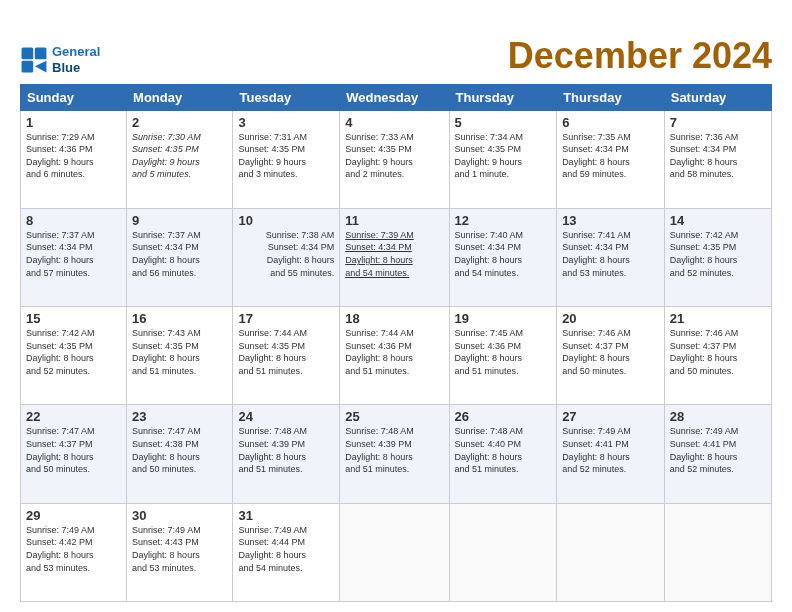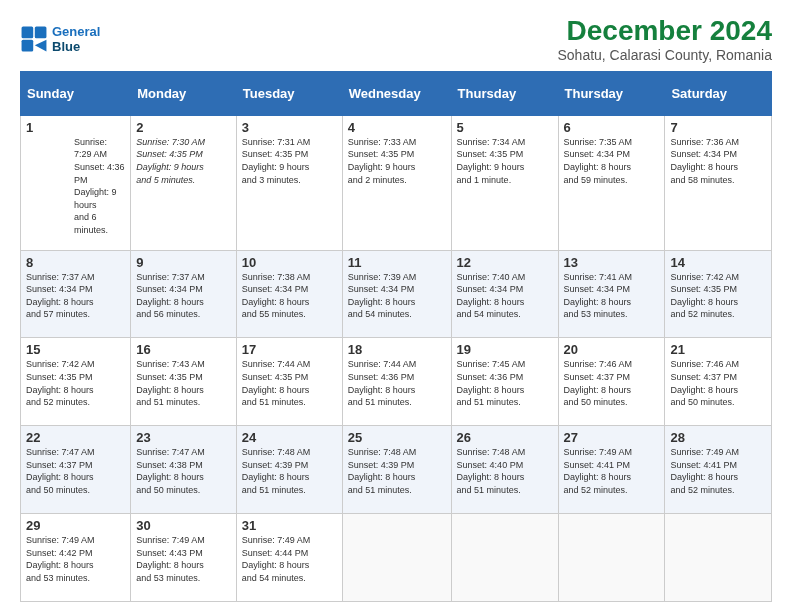--- a/index.html
+++ b/index.html
@@ -13,22 +13,23 @@
     .page {
       width: 792px;
       height: 612px;
       padding: 16px 20px 10px 20px;
       display: flex;
       flex-direction: column;
     }
     .header {
       display: flex;
       justify-content: space-between;
-      align-items: center;
+      align-items: flex-end;
       margin-bottom: 8px;
+      margin-top: 20px;
     }
     .logo {
       display: flex;
       align-items: center;
       gap: 4px;
     }
     .logo-text {
       font-size: 13px;
       font-weight: bold;
       color: #333;
@@ -38,40 +39,40 @@
       color: #1a6fbd;
     }
     .logo-icon {
       width: 28px;
       height: 28px;
     }
     .title-block {
       text-align: right;
     }
     .main-title {
-      font-size: 28px;
+      font-size: 36px;
       font-weight: bold;
-      color: #15803d;
+      color: #a16207;
       line-height: 1.1;
     }
     .subtitle {
       font-size: 14px;
       color: #555;
     }
     .calendar {
       width: 100%;
       border-collapse: collapse;
       flex: 1;
     }
     .calendar th {
       background-color: #2e6db4;
       color: #fff;
       font-size: 13px;
       font-weight: bold;
-      padding: 14px 6px;
+      padding: 5px 6px;
       text-align: left;
       border: 1px solid #2e6db4;
     }
     .calendar td {
       border: 1px solid #ccc;
       vertical-align: top;
       padding: 4px 5px;
       font-size: 9.5px;
       color: #333;
       width: 113px;
@@ -109,41 +110,40 @@
         <rect x="2" y="19" width="15" height="15" rx="2" fill="#1a6fbd"></rect>
         <polygon points="19,26 34,19 34,34" fill="#1a6fbd"></polygon>
       </svg>
       <div class="logo-text">
         <div><span>General</span></div>
         <div><span style="color:#0c4a6e;">Blue</span></div>
       </div>
     </div>
     <div class="title-block">
       <div class="main-title">December 2024</div>
-      <div class="subtitle">Sohatu, Calarasi County, Romania</div>
     </div>
   </div>
 
   <table class="calendar">
     <thead>
       <tr>
       <th>Sunday</th>
           <th>Monday</th>
           <th>Tuesday</th>
           <th>Wednesday</th>
           <th>Thursday</th>
           <th>Thursday</th>
           <th>Saturday</th>
         </tr>
     </thead>
     <tbody id="calendar-body">
     <tr>
           <td>
             <span class="day-num">1</span>
-            <div class="day-info" style="white-space: pre-line; margin-left: 48px;">Sunrise: 7:29 AM
+            <div class="day-info" style="white-space: pre-line;">Sunrise: 7:29 AM
 Sunset: 4:36 PM
 Daylight: 9 hours
 and 6 minutes.</div>
           </td>
           <td>
             <span class="day-num">2</span>
             <div class="day-info" style="white-space: pre-line; font-style: italic;">Sunrise: 7:30 AM
 Sunset: 4:35 PM
 Daylight: 9 hours
 and 5 minutes.</div>
@@ -194,28 +194,28 @@
           </td>
           <td>
             <span class="day-num">9</span>
             <div class="day-info" style="white-space: pre-line;">Sunrise: 7:37 AM
 Sunset: 4:34 PM
 Daylight: 8 hours
 and 56 minutes.</div>
           </td>
           <td>
             <span class="day-num">10</span>
-            <div class="day-info" style="white-space: pre-line;">Sunrise: 7:38 AM
+            <div class="day-info" style="white-space: pre-line; text-align: right;">Sunrise: 7:38 AM
 Sunset: 4:34 PM
 Daylight: 8 hours
 and 55 minutes.</div>
           </td>
           <td>
             <span class="day-num">11</span>
-            <div class="day-info" style="white-space: pre-line;">Sunrise: 7:39 AM
+            <div class="day-info" style="white-space: pre-line; text-decoration: underline;">Sunrise: 7:39 AM
 Sunset: 4:34 PM
 Daylight: 8 hours
 and 54 minutes.</div>
           </td>
           <td>
             <span class="day-num">12</span>
             <div class="day-info" style="white-space: pre-line;">Sunrise: 7:40 AM
 Sunset: 4:34 PM
 Daylight: 8 hours
 and 54 minutes.</div>

